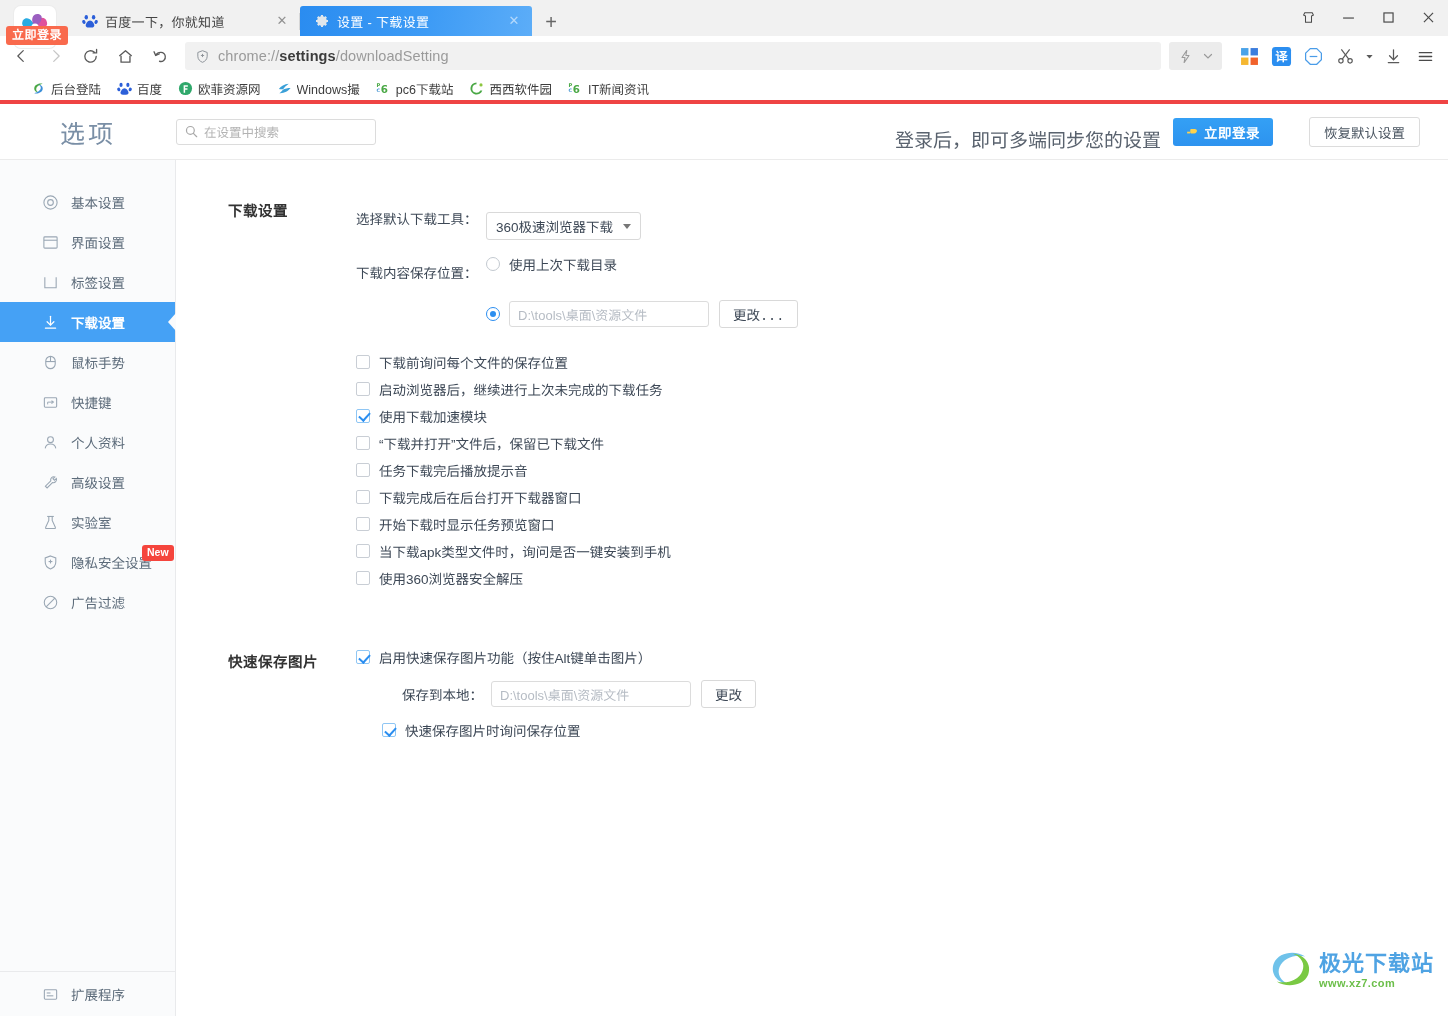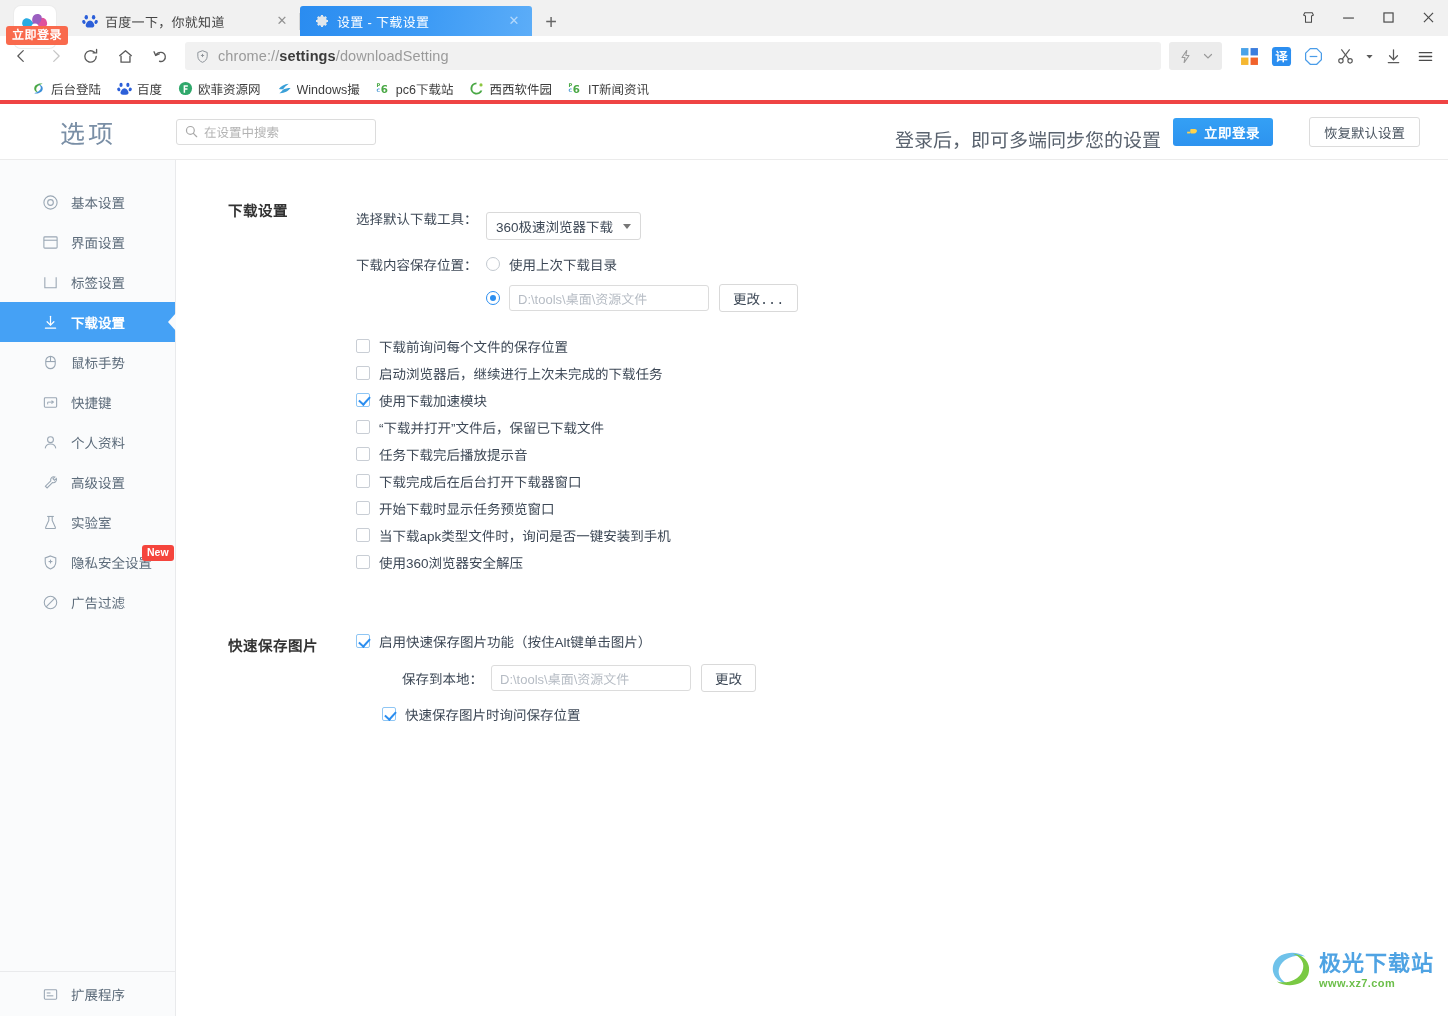--- a/index.html
+++ b/index.html
@@ -602,21 +602,21 @@
             <div class="field-row">
               <span class="field-label">选择默认下载工具：</span>
               <div class="select-box">
                 <span>360极速浏览器下载</span>
                 <span class="caret"></span>
               </div>
             </div>
 
             <div class="field-row" style="margin-bottom:10px">
               <span class="field-label">下载内容保存位置：</span>
-              <div class="radio-row" style="margin-bottom:0">
+              <div class="radio-row" style="margin-bottom:16px">
                 <span class="radio"></span>
                 <span class="radio-label">使用上次下载目录</span>
               </div>
             </div>
 
             <div class="field-row" style="margin-bottom:0">
               <span class="field-label"></span>
               <span class="radio on"></span>
               <span style="width:9px"></span>
               <div class="path-input">

